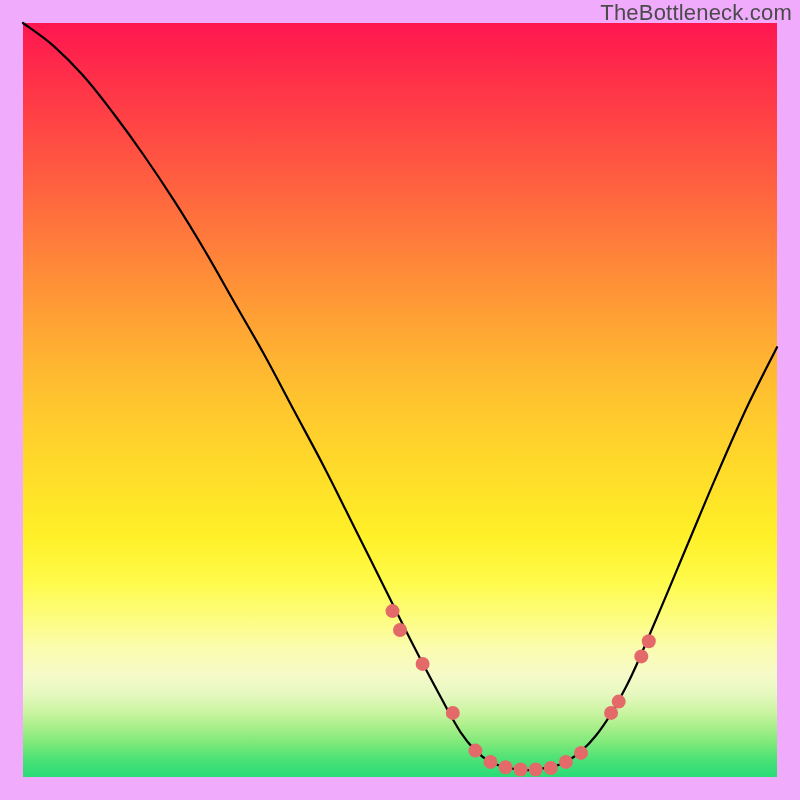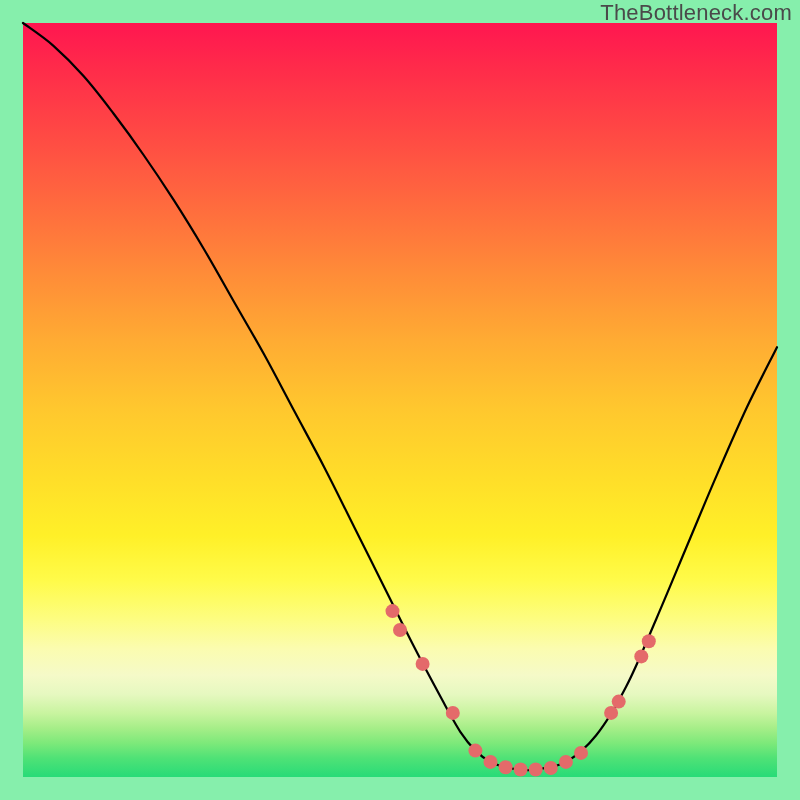--- a/index.html
+++ b/index.html
@@ -10,21 +10,21 @@
     background: #000;
     overflow: hidden;
     font-family: Arial, Helvetica, sans-serif;
   }
   .frame {
     position: absolute;
     left: 0;
     top: 0;
     width: 800px;
     height: 800px;
-    background: #86efac;
+    background: #f0abfc;
   }
   .plot-area {
     position: absolute;
     left: 23px;
     top: 23px;
     width: 754px;
     height: 754px;
     
     background: linear-gradient(to bottom,
       #ff1650 0%,

